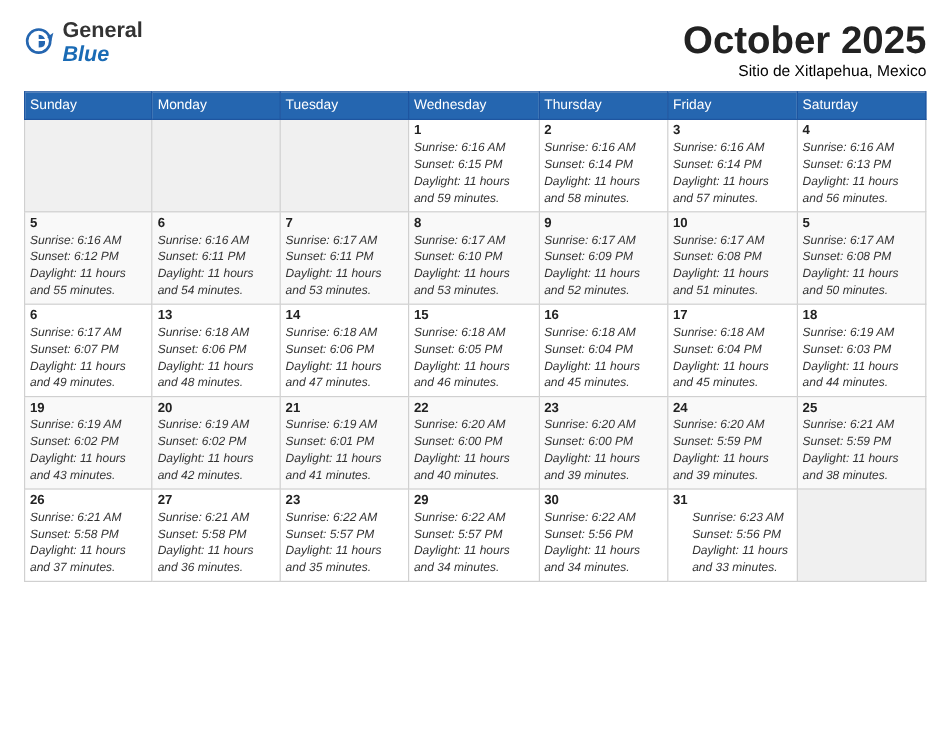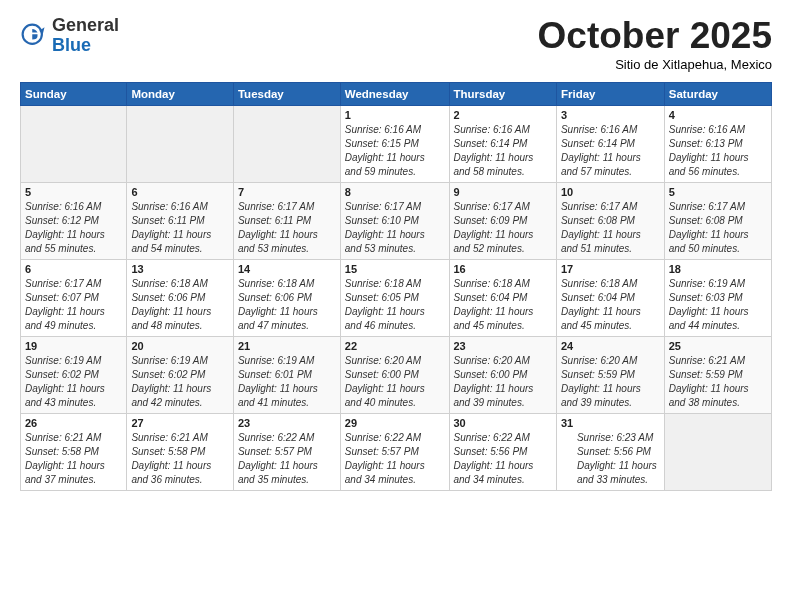--- a/index.html
+++ b/index.html
@@ -26,48 +26,48 @@
       display: flex;
       align-items: center;
       gap: 4px;
     }
     .logo-text {
       font-size: 18px;
       font-weight: bold;
       line-height: 1.1;
     }
     .logo-general { color: #333; }
-    .logo-blue { color: #1a6bb5; }
+    .logo-blue { color: #1a6bb5; font-style: italic; }
     .logo-icon {
       width: 28px;
       height: 28px;
     }
     .title-block {
       text-align: right;
     }
     .month-title {
-      font-size: 37px;
+      font-size: 32px;
       font-weight: bold;
       color: #222;
       line-height: 1.1;
     }
     .location {
       font-size: 13px;
       color: #000000;
     }
     .calendar {
       width: 100%;
       border-collapse: collapse;
       border: 1px solid #ccc;
     }
     .calendar th {
       background: #2566b0;
       color: white;
       font-size: 11.5px;
-      font-weight: bold;
+      font-weight: normal;
       padding: 5px 4px;
       text-align: left;
       border: 1px solid #1e55a0;
     }
     .calendar td {
       vertical-align: top;
       border: 1px solid #d0d0d0;
       padding: 3px 4px;
       width: 113px;
       min-height: 80px;

